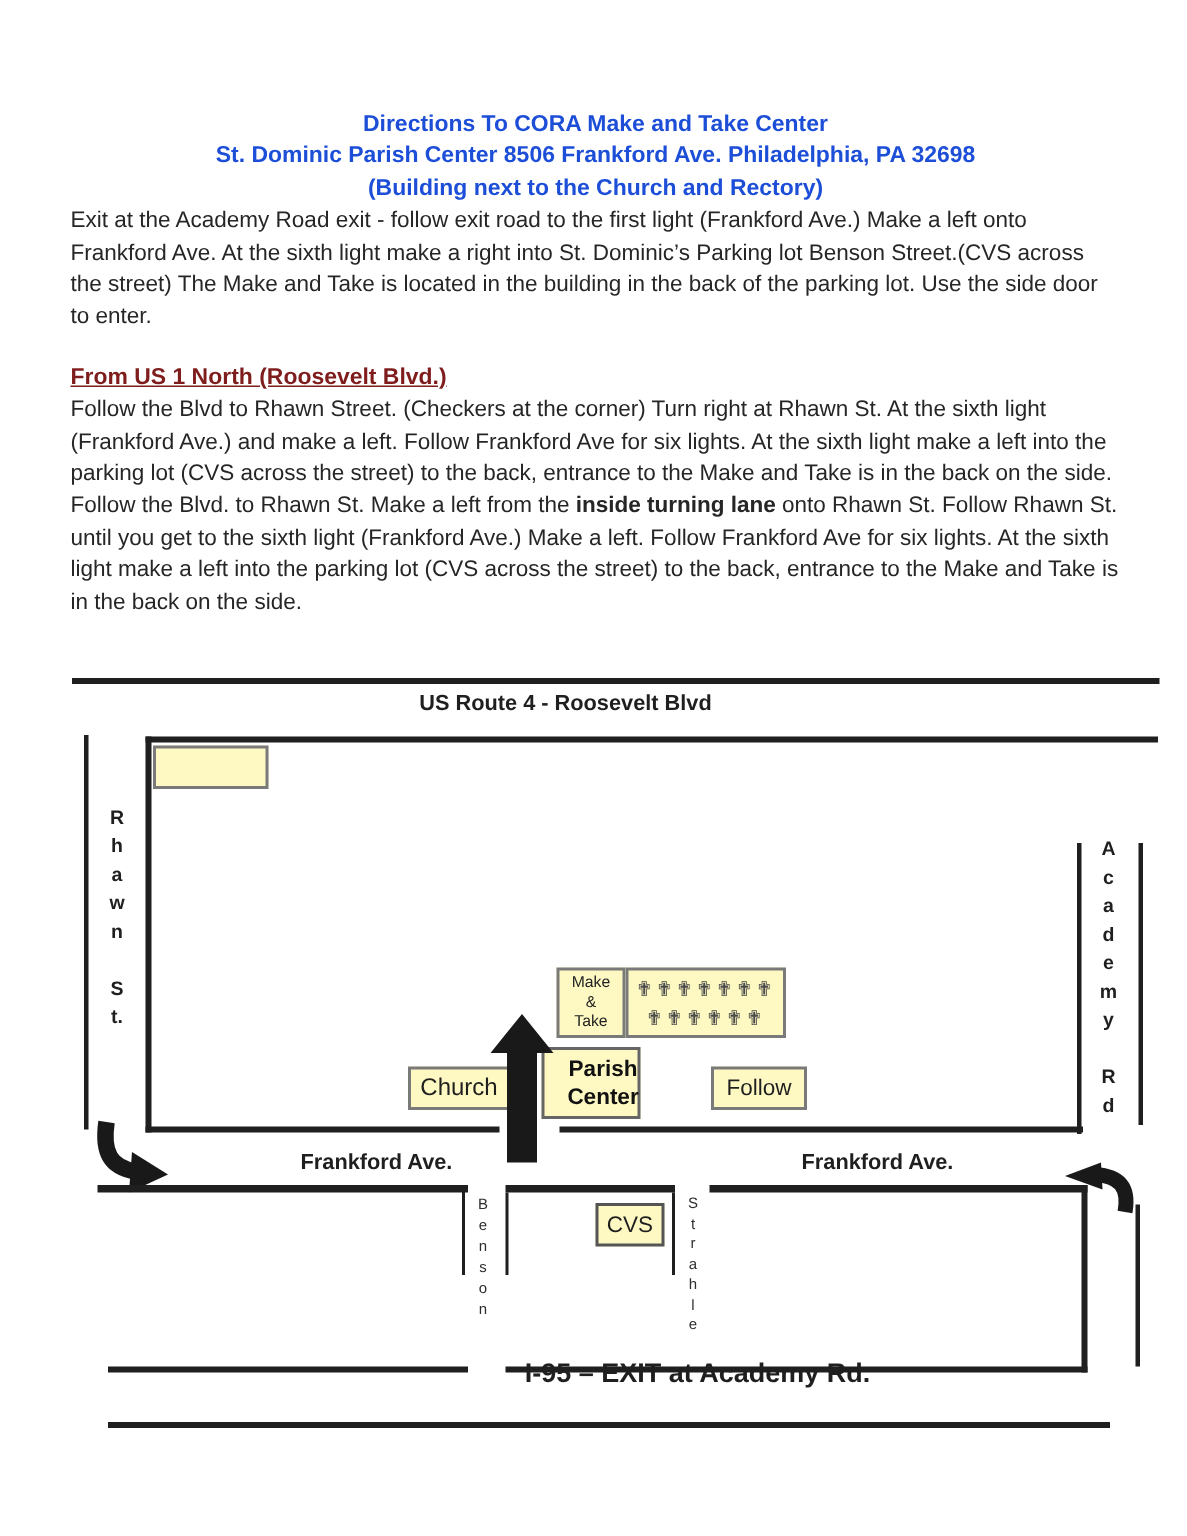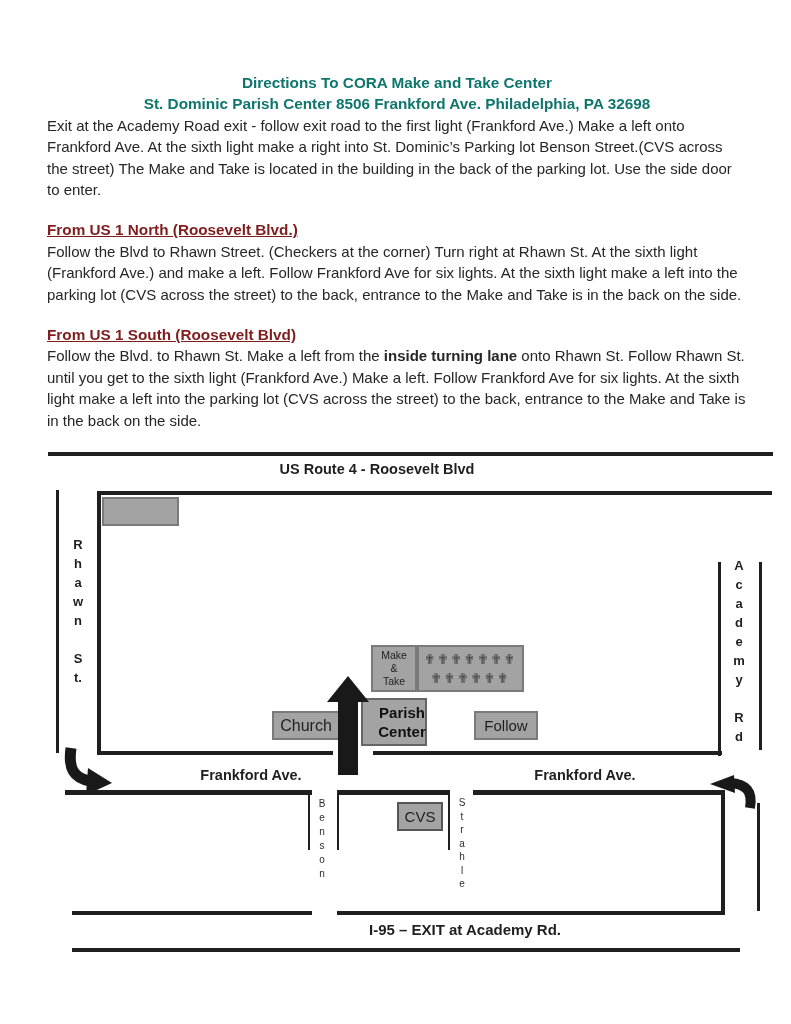--- a/index.html
+++ b/index.html
@@ -8,33 +8,33 @@
     background:#ffffff;
     font-family:"Liberation Sans", sans-serif;
     color:#262626;
     position:relative;
     overflow:hidden;
   }
   .doc{
     position:absolute;left:47px;top:0;width:700px;
     font-size:15px;line-height:21.4px;
   }
-  .title{ text-align:center; font-weight:bold; margin-top:72px; font-size:15.3px; color:#0f766e;}
+  .title{ text-align:center; font-weight:bold; margin-top:72px; font-size:15.3px; color:#1d4ed8;}
   .section-heading{
     font-weight:bold; text-decoration:underline; margin-top:19px; font-size:15.3px;
   }
   .heading-red{ color:#df2f2b; }
   .heading-green{ color:#7f1d1d; }
   .para{ margin:0; }
   .bold-run{ font-weight:bold; }
   
   .map{ position:absolute; left:0; top:445px; width:791px; height:579px; }
   .hline,.vline{ position:absolute; background:#1f1f1f; }
   .mapbox{
-    position:absolute; border:2px solid #7a7a7a; background:#a3a3a3;
+    position:absolute; border:2px solid #7a7a7a; background:#fef9c3;
     display:flex; align-items:center; justify-content:center;
     text-align:center; color:#1f1f1f;
   }
   .maplabel{ position:absolute; font-weight:bold; color:#1f1f1f; text-align:center; font-size:14.5px; }
   .vtext{
     position:absolute; white-space:pre-line; text-align:center;
     color:#1f1f1f;
   }
   .vtext-big{ font-weight:bold; font-size:13px; line-height:19px; }
   .vtext-small{ font-size:10px; line-height:14px; color:#2e2e2e; }
@@ -43,28 +43,28 @@
   .parish-text{ font-weight:bold; font-size:15px; line-height:19px; white-space:pre-line; color:#111;margin-left:16px; }
   svg{ position:absolute; overflow:visible; }
 </style>
 </head>
 <body>
 
 <div class="doc">
   <div class="title">
     <div>Directions To CORA Make and Take Center</div>
     <div>St. Dominic Parish Center 8506 Frankford Ave. Philadelphia, PA 32698</div>
+    <div>(Building next to the Church and Rectory)</div>
   </div>
 
   <p class="para">Exit at the Academy Road exit - follow exit road to the first light (Frankford Ave.) Make a left onto Frankford Ave. At the sixth light make a right into St. Dominic’s Parking lot Benson Street.(CVS across the street) The Make and Take is located in the building in the back of the parking lot. Use the side door to enter.</p>
 
   <div class="section-heading heading-green">From US 1 North (Roosevelt Blvd.)</div>
   <p class="para">Follow the Blvd to Rhawn Street. (Checkers at the corner) Turn right at Rhawn St. At the sixth light (Frankford Ave.) and make a left. Follow Frankford Ave for six lights. At the sixth light make a left into the parking lot (CVS across the street) to the back, entrance to the Make and Take is in the back on the side.</p>
 
-  <div class="section-heading heading-green">From US 1 South (Roosevelt Blvd)</div>
   <p class="para"><span>Follow the Blvd. to Rhawn St. Make a left from the </span><span class="bold-run">inside turning lane</span><span> onto Rhawn St. Follow Rhawn St. until you get to the sixth light (Frankford Ave.) Make a left. Follow Frankford Ave for six lights. At the sixth light make a left into the parking lot (CVS across the street) to the back, entrance to the Make and Take is in the back on the side.</span></p>
 </div>
 
 <div class="map">
 
   <div class="hline" style="left:48px;top:7px;width:725px;height:4px;"></div>
   <div class="maplabel" style="left:227px;top:16px;width:300px;">US Route 4 - Roosevelt Blvd</div>
 
   <div class="hline" style="left:97px;top:46px;width:675px;height:4px;"></div>
   <div class="vline" style="left:97px;top:46px;width:4px;height:264px;"></div>
@@ -154,16 +154,16 @@
   <div class="vtext vtext-small" style="left:452px;top:351px;width:20px;line-height:13.5px;">S
 t
 r
 a
 h
 l
 e</div>
 
   <div class="hline" style="left:72px;top:466px;width:240px;height:4px;"></div>
   <div class="hline" style="left:337px;top:466px;width:388px;height:4px;"></div>
-  <div class="maplabel" style="left:315px;top:476px;width:300px;font-size:15px;">I-95 – EXIT at Academy Rd.</div>
+  <div class="maplabel" style="left:315px;top:460px;width:300px;font-size:18px;">I-95 – EXIT at Academy Rd.</div>
   <div class="hline" style="left:72px;top:503px;width:668px;height:4px;"></div>
 
 </div>
 
 </body></html>

